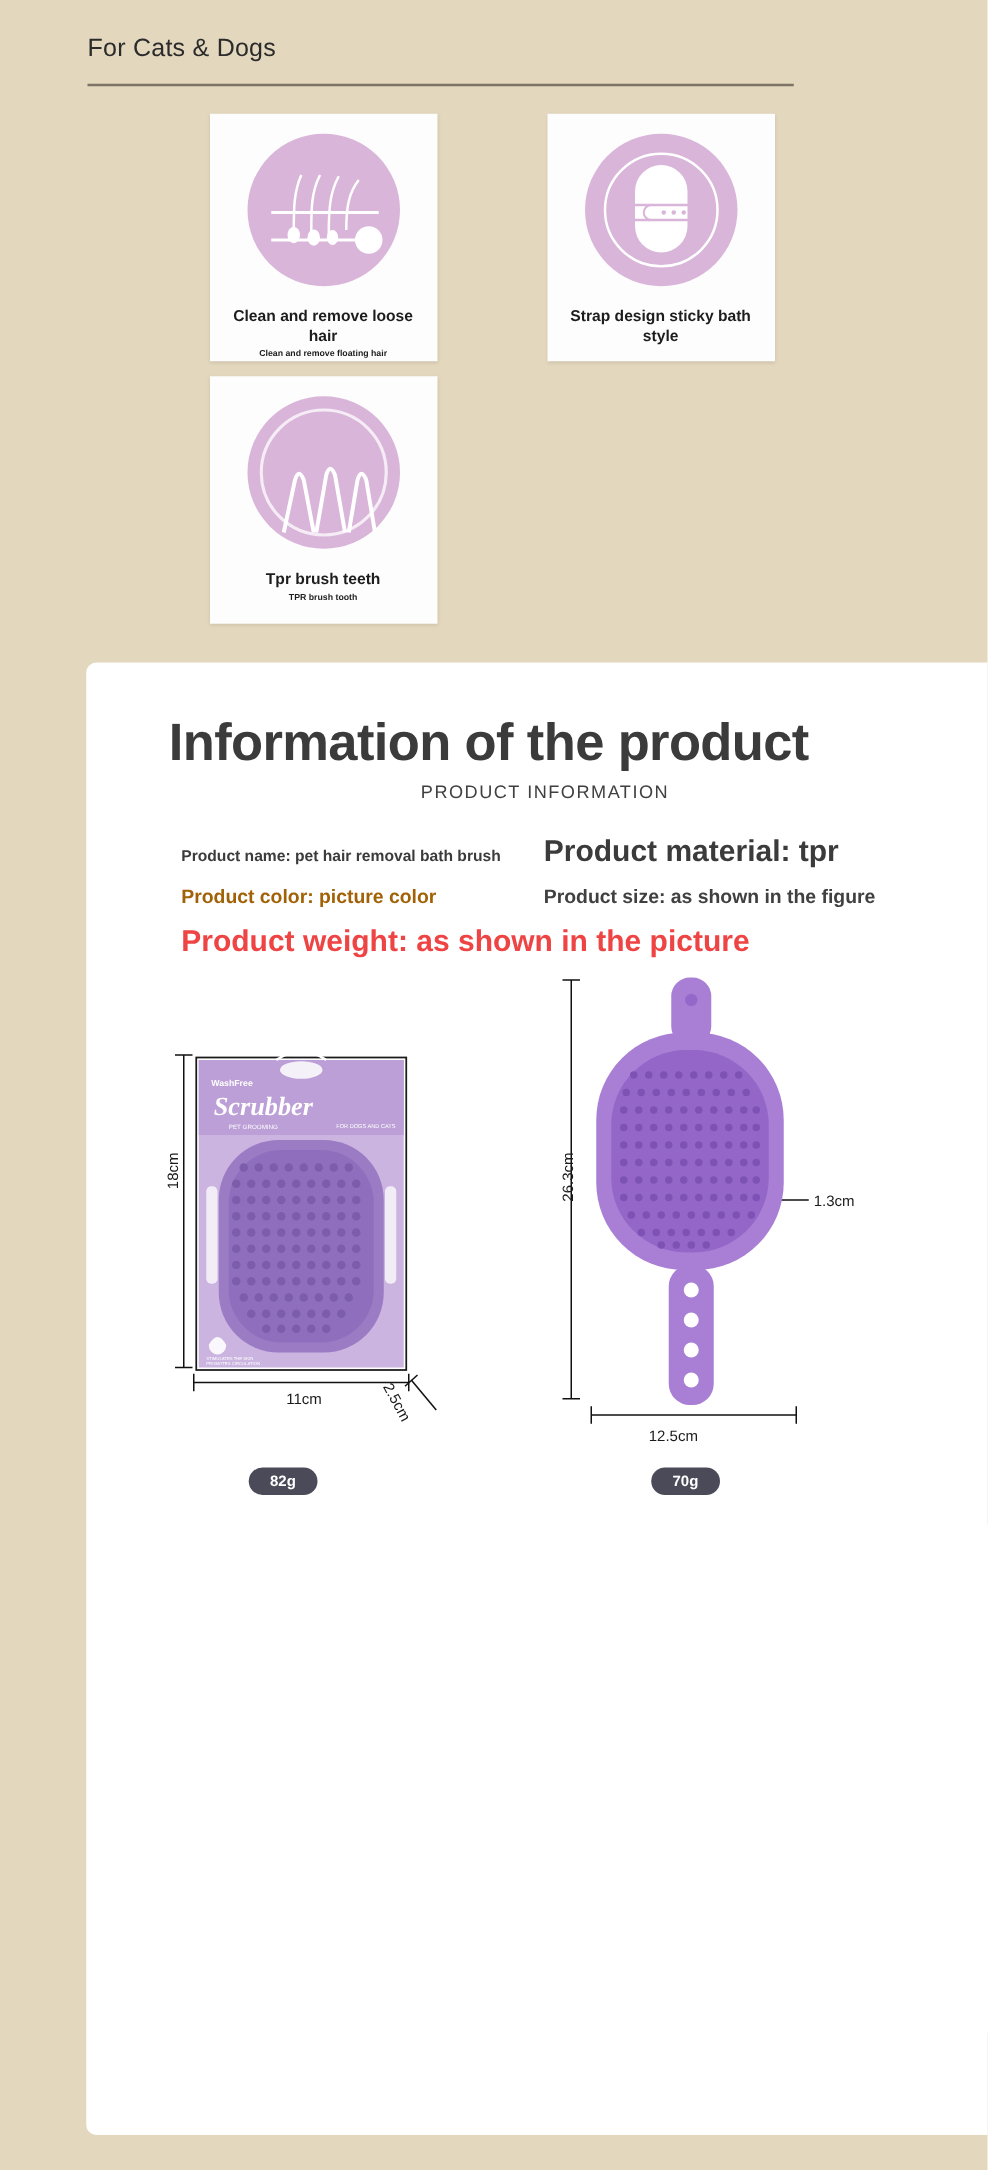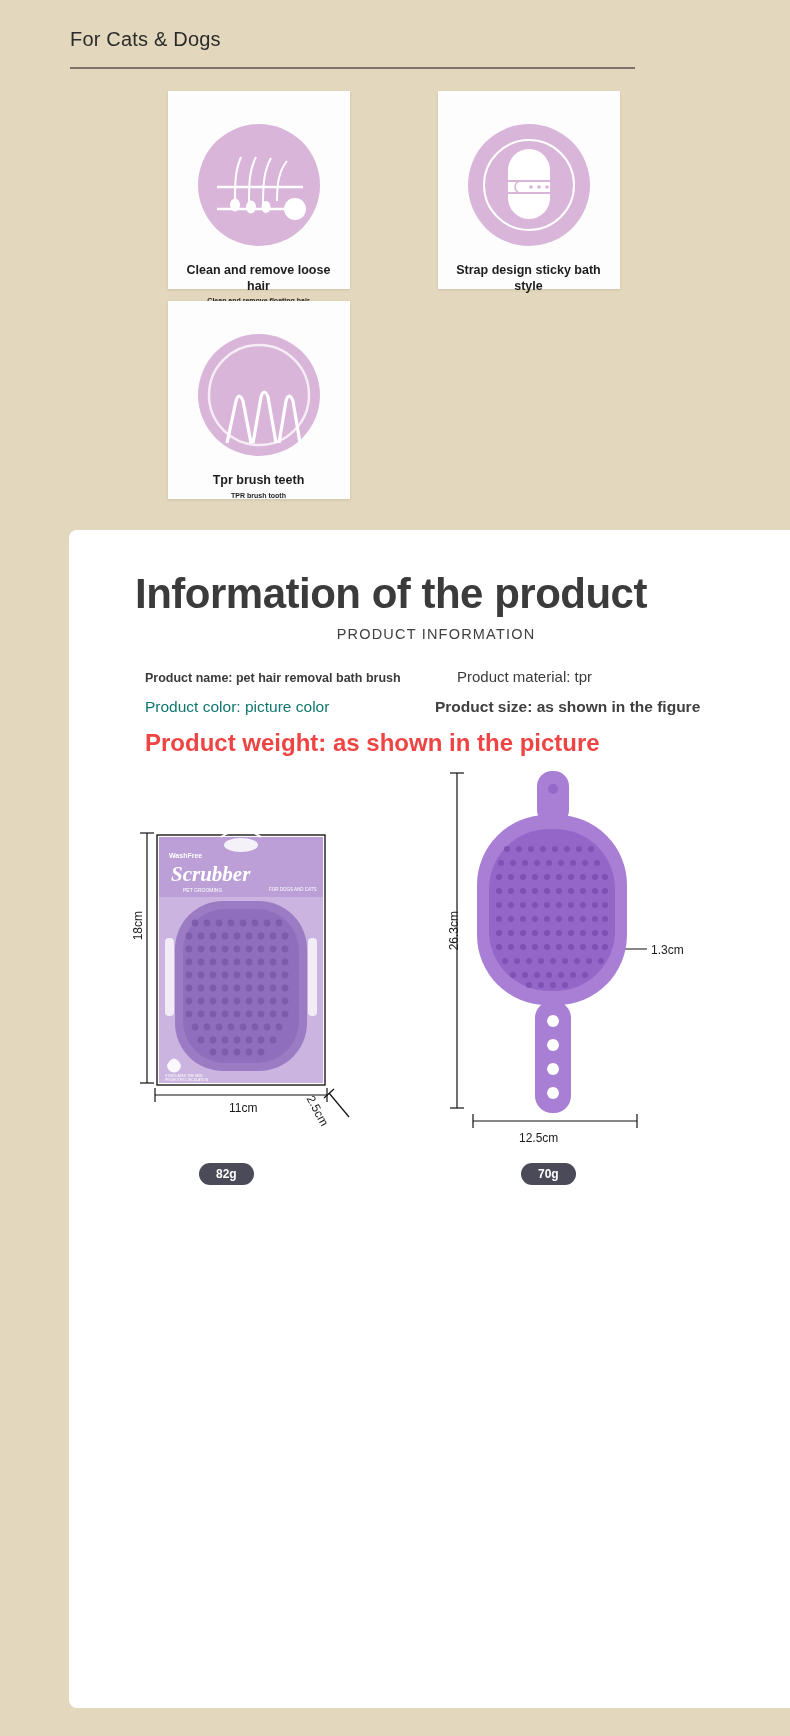--- a/index.html
+++ b/index.html
@@ -30,21 +30,21 @@
     grid-template-columns: 182px 182px;
     column-gap: 88px;
     row-gap: 12px;
   }
   .card {
     background: #fdfdfd;
     height: 198px;
     box-shadow: 0 1px 3px rgba(0,0,0,.10);
     display: flex; flex-direction: column;
     align-items: center;
-    padding-top: 30px;
+    padding-top: 13px;
     position: relative;
   }
   .card-icon-wrap { width: 136px; height: 136px; }
   .card-icon-wrap svg { display: block; width: 136px; height: 136px; }
   .card-caption {
     font-size: 12.5px; font-weight: bold; color: #1d1d1d;
     text-align: center; line-height: 1.25;
     margin-top: 6px; width: 165px;
   }
   .card-sub {
@@ -68,27 +68,27 @@
   }
   .info-subtitle {
     text-align: center; margin-top: 8px;
     font-size: 14.5px; color: #404040; letter-spacing: 1.2px;
   }
 
   .spec-block { margin: 26px 0 0 76px; width: 600px; }
   .spec-row { display: flex; align-items: baseline; margin-bottom: 13px; }
   .spec-name {
     font-size: 12.5px; font-weight: bold; color: #3b3b3b;
-    width: 312px;
+    width: 290px;
   }
   .spec-material {
-    font-size: 15px; font-weight: normal; color: #3b3b3b;
+    font-size: 24px; font-weight: bold; color: #3b3b3b;
   }
   .spec-color {
-    font-size: 15.5px; font-weight: normal; color: #0f766e;
+    font-size: 15.5px; font-weight: bold; color: #a16207;
     width: 290px;
   }
   .spec-size {
     font-size: 15.5px; font-weight: bold; color: #404040;
   }
   .spec-weight {
     font-size: 24px; font-weight: bold; color: #ef4444;
     margin-top: 2px;
   }
 

